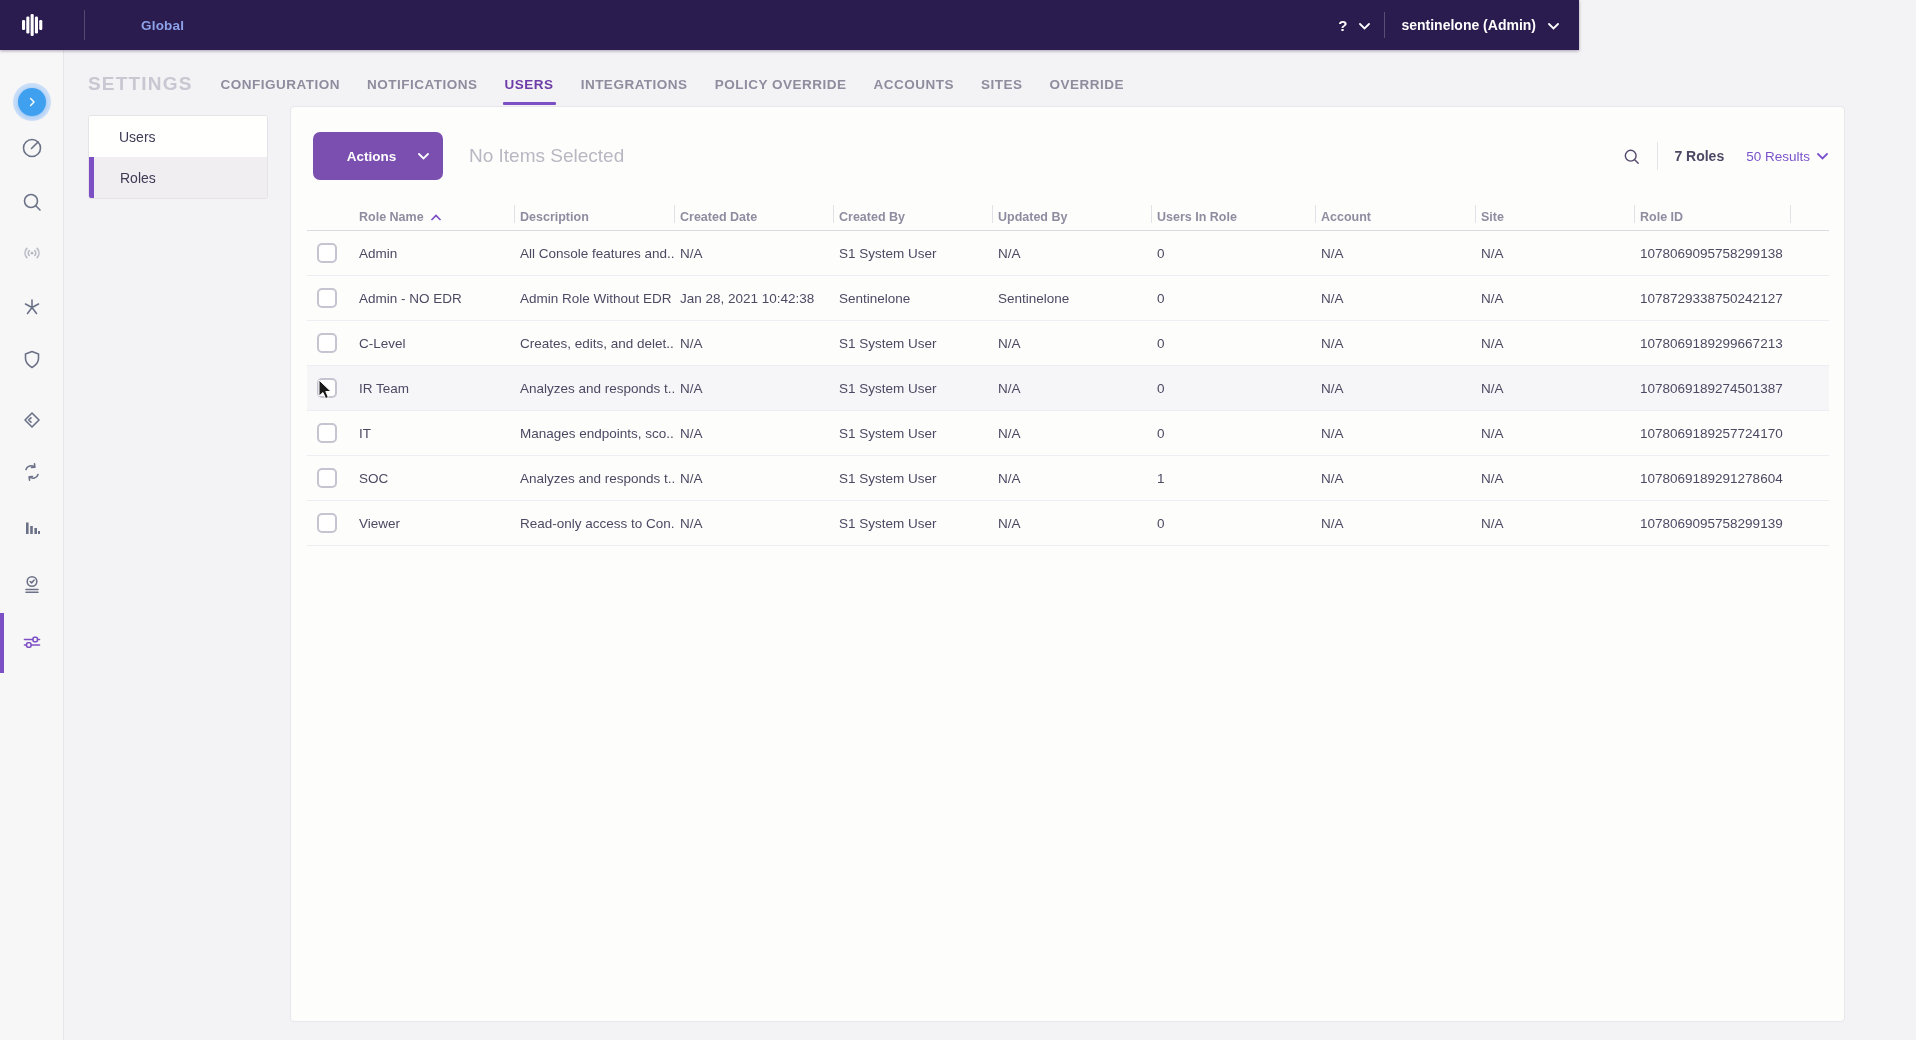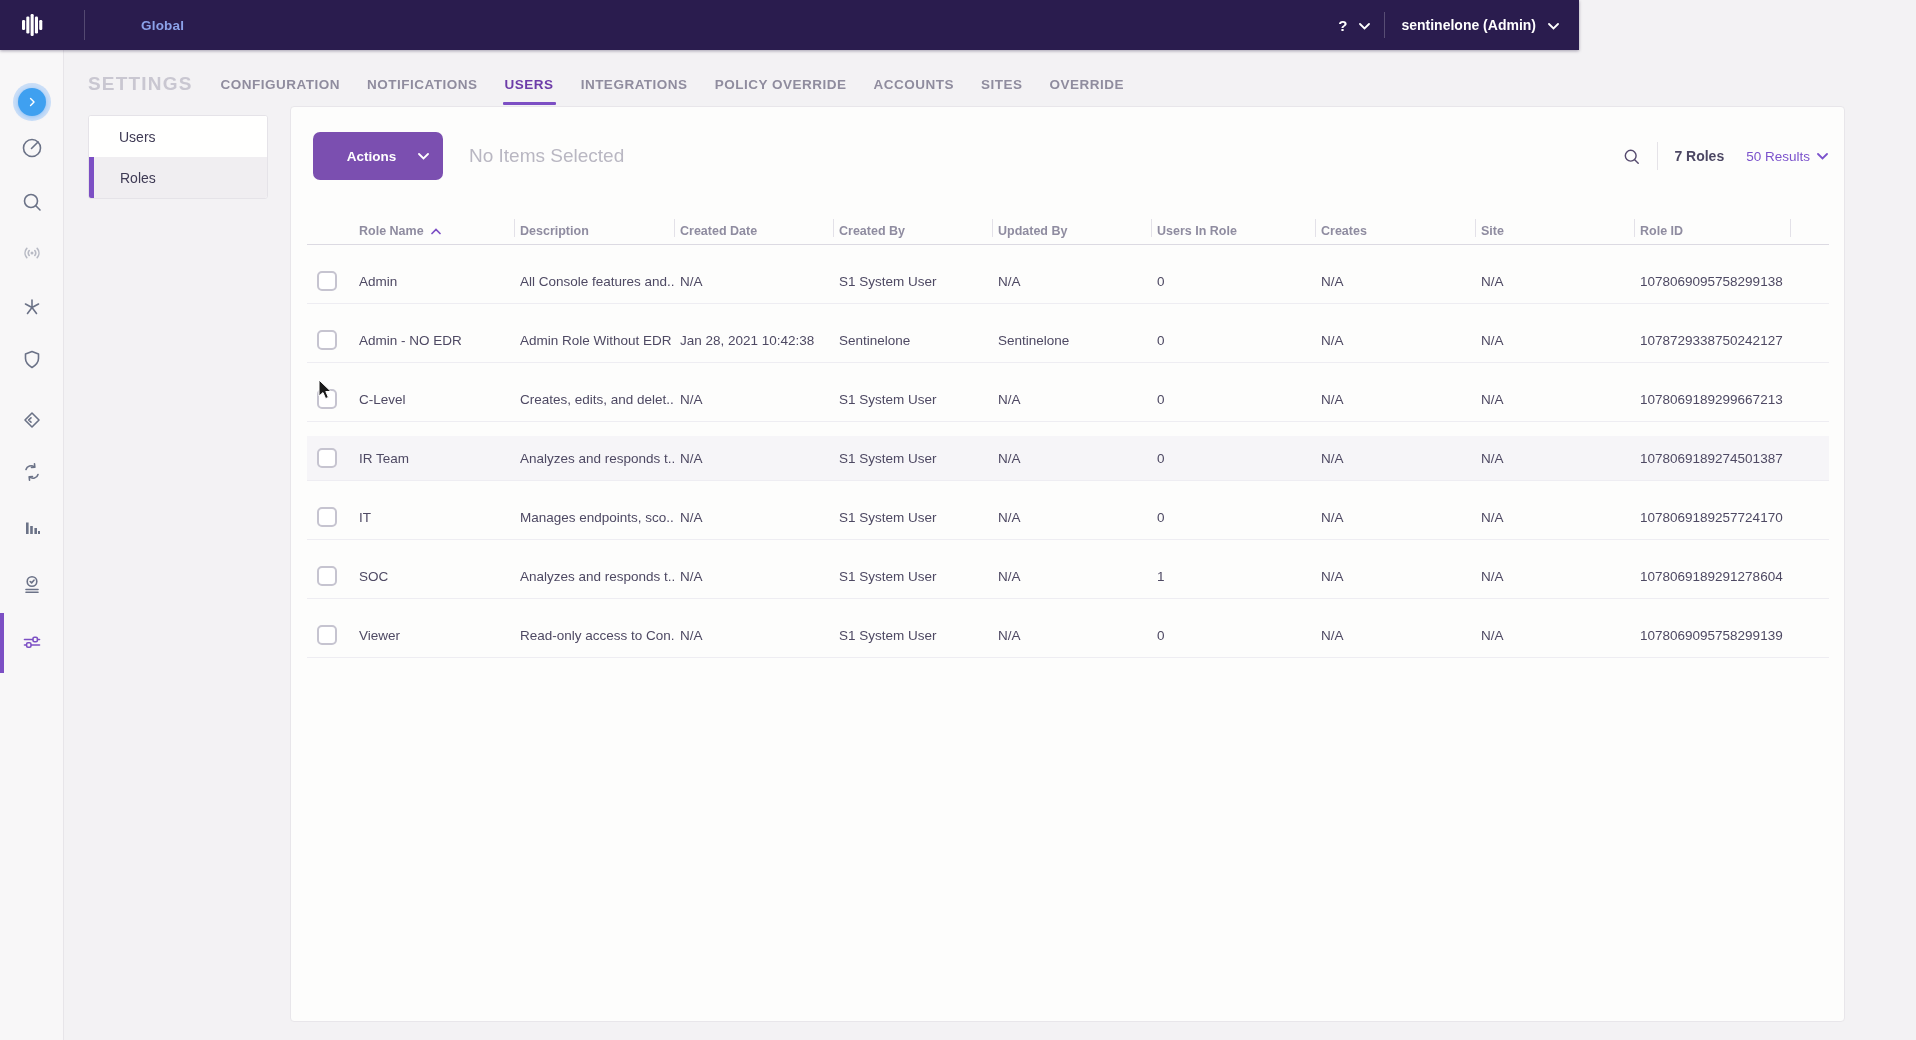--- a/index.html
+++ b/index.html
@@ -67,21 +67,21 @@
   .search-btn svg { stroke:#554a6e; fill:none; stroke-width:1.8; stroke-linecap:round; }
   .tb-sep { width:1px; height:28px; background:#e5e3e8; margin:0 16px 0 14px; }
   .roles-count { color:#4c4763; font-size:14px; font-weight:600; margin-right:22px; }
   .results-dd { color:#7b52cc; font-size:13.5px; font-weight:400; display:flex; align-items:center; cursor:pointer; }
   .results-dd svg { margin-left:7px; }
 
   
   .tablewrap { padding:0 15px 0 16px; }
   .thead, .trow { display:grid;
     grid-template-columns:46px 161px 160px 159px 159px 159px 164px 160px 159px 156px 1fr;
-    align-items:center;margin-top:14px; }
+    align-items:center; }
   .thead { height:27px; border-bottom:1px solid #dcdae2; color:#8f8ca0;
     font-size:12.5px; font-weight:700; }
   .thead .cell { padding-left:6px; position:relative; height:100%; display:flex; align-items:center; cursor:pointer; }
   .thead .cell.sep::before { content:""; position:absolute; left:0; top:1px; bottom:7px; width:1px; background:#e3e1e8; }
   .sort-caret { margin-left:7px; display:inline-flex; }
   .trow { height:45px; border-bottom:1px solid #eeedf2; font-size:13.5px; color:#4e4963; cursor:pointer; }
   .trow.hovered { background:#f6f5f8; }
   .trow .cell { padding-left:6px; white-space:nowrap; overflow:hidden; }
   .checkcell { display:flex; align-items:center; }
   .checkbox { width:20px; height:20px; border:2px solid #c6c4d0; border-radius:5px;
@@ -272,21 +272,21 @@
         <div class="cell sep">
             <span>Created By</span>
           </div>
         <div class="cell sep">
             <span>Updated By</span>
           </div>
         <div class="cell sep">
             <span>Users In Role</span>
           </div>
         <div class="cell sep">
-            <span>Creates</span>
+            <span>Account</span>
           </div>
         <div class="cell sep">
             <span>Site</span>
           </div>
         <div class="cell sep">
             <span>Role ID</span>
           </div>
         <div class="cell sep"></div>
       </div>
       <div>

